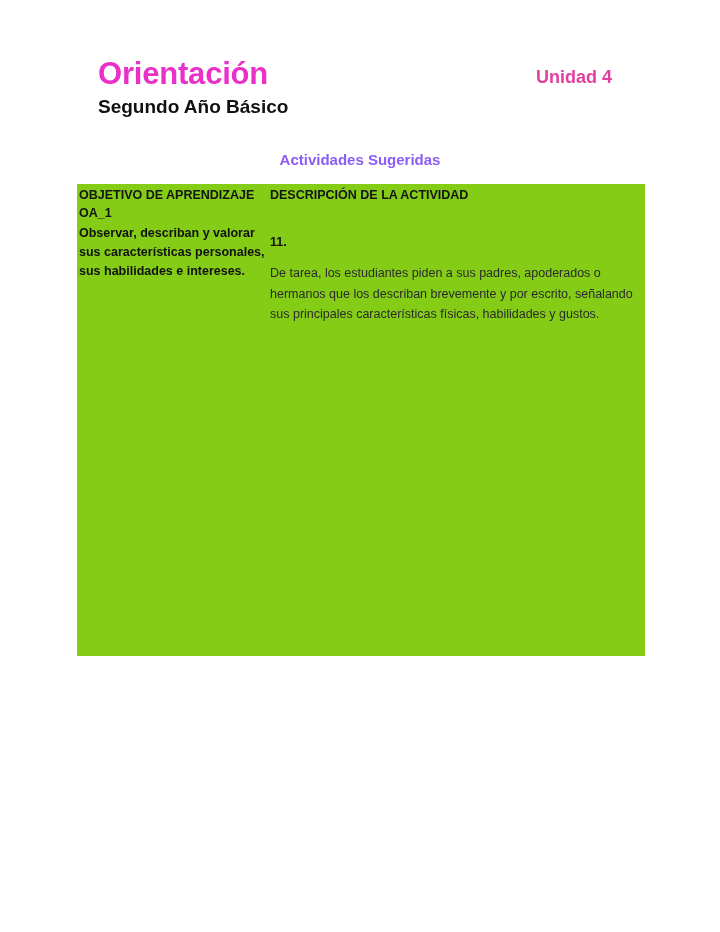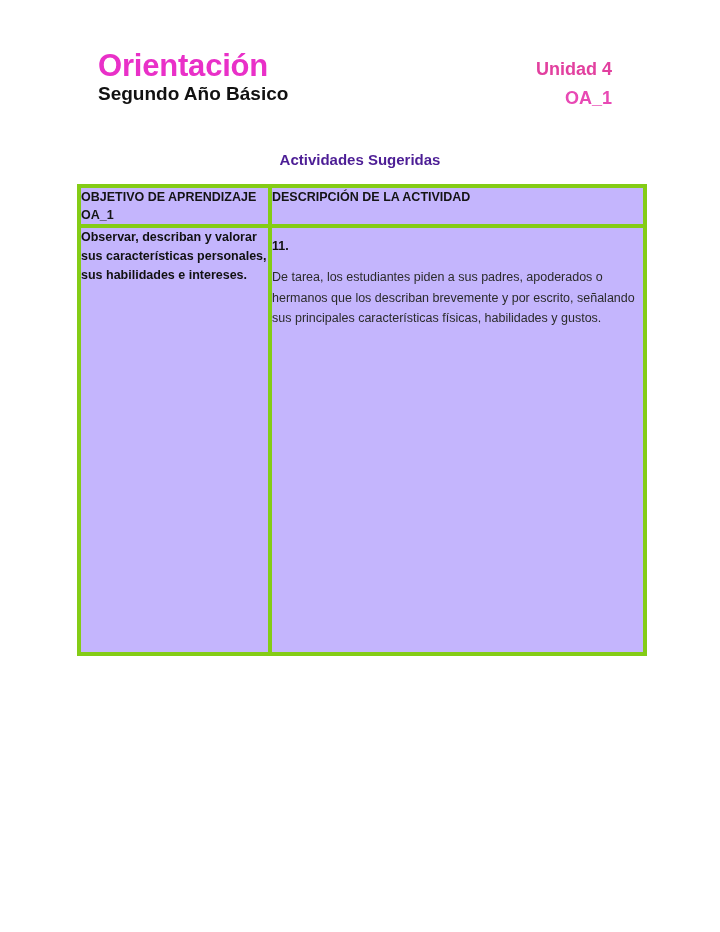--- a/index.html
+++ b/index.html
@@ -21,21 +21,21 @@
     position: relative;
     width: 720px;
     height: 932px;
     background: #ffffff;
   }
 
   
   .header {
     position: absolute;
     left: 0;
-    top: 8px;
+    top: 16px;
     width: 720px;
     height: 140px;
   }
 
   .header-left {
     position: absolute;
     left: 98px;
     top: 42px;
     width: 400px;
   }
@@ -47,20 +47,21 @@
     line-height: 1.05;
     letter-spacing: -0.2px;
     white-space: nowrap;
   }
 
   .doc-level {
     font-size: 19px;
     font-weight: bold;
     color: #111111;
     line-height: 1.2;
+    margin-top: 5px;
     white-space: nowrap;
   }
 
   .header-right {
     position: absolute;
     right: 108px;
     top: 50px;
     text-align: right;
     width: 260px;
   }
@@ -84,40 +85,40 @@
 
   
   .section-title {
     position: absolute;
     left: 0;
     top: 151px;
     width: 720px;
     text-align: center;
     font-size: 15px;
     font-weight: bold;
-    color: #4c1d95;
+    color: #8b5cf6;
   }
 
   
   .activity-table {
     position: absolute;
     left: 77px;
     top: 184px;
     width: 566px;
     height: 472px;
     border-collapse: collapse;
     table-layout: fixed;
   }
 
   .activity-table th,
   .activity-table td {
-    border: 4px solid #84cc16;
+    border: 2px solid #84cc16;
     vertical-align: top;
     padding: 0;
-    background: #c4b5fd;
+    background: #84cc16;
   }
 
   .col-objective { width: 191px; }
   .col-description { width: 375px; }
 
   .th-objective {
     padding: 8px 9px 9px 9px;
     font-size: 12.5px;
     font-weight: bold;
     color: #141414;
@@ -171,21 +172,20 @@
 
   <div class="header">
 
     <div class="header-left">
       <div class="doc-subject">Orientación</div>
       <div class="doc-level">Segundo Año Básico</div>
     </div>
 
     <div class="header-right">
       <div class="doc-unit">Unidad 4</div>
-      <div class="doc-oa">OA_1</div>
     </div>
 
   </div>
 
   <div class="section-title">Actividades Sugeridas</div>
 
   <table class="activity-table">
     <colgroup>
       <col class="col-objective">
       <col class="col-description">

